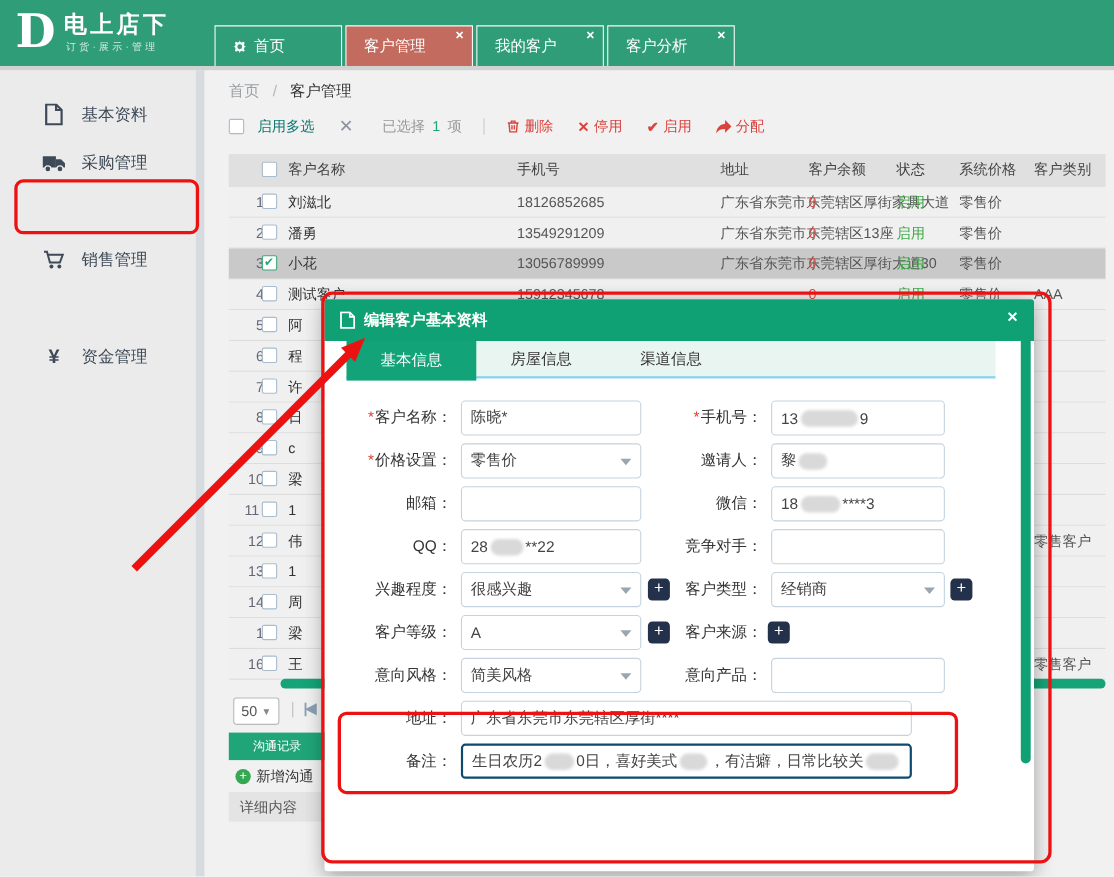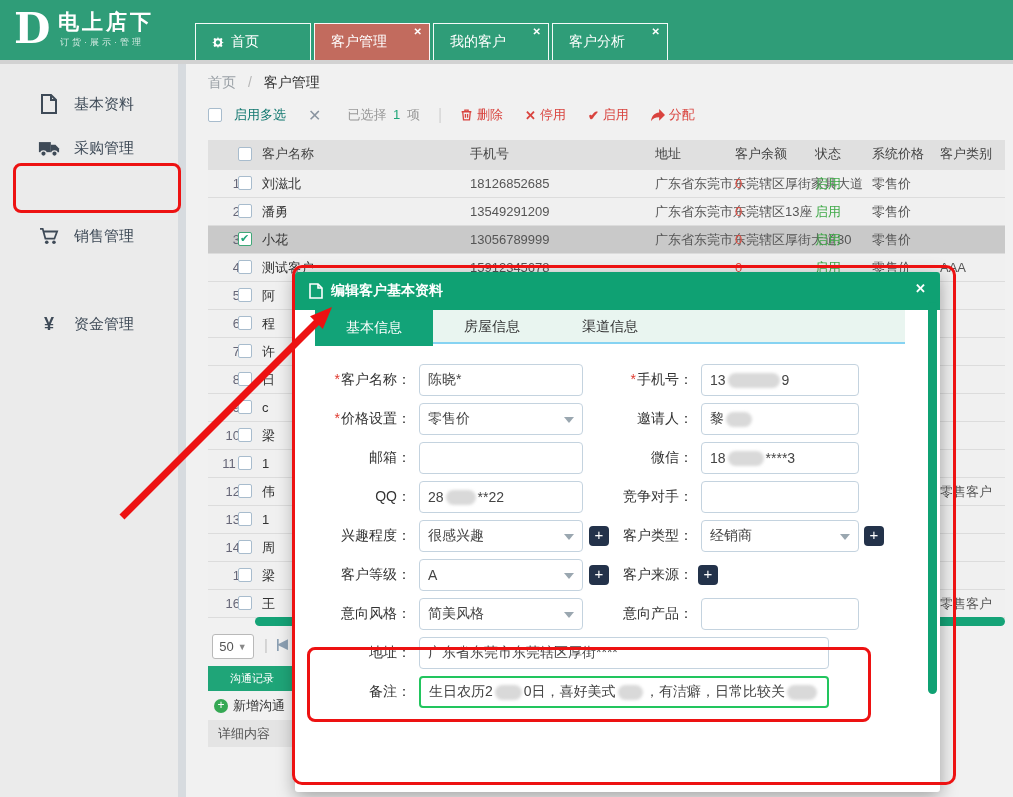--- a/index.html
+++ b/index.html
@@ -60,21 +60,21 @@
   .mtab { width:118px; height:34px; font-size:14px; color:#333; display:flex; align-items:center; justify-content:center; cursor:pointer; }
   .mtab.active { background:#12a378; color:#fff; margin-bottom:-2px; height:36px; }
   #mscroll { position:absolute; right:3px; top:30px; width:9px; height:392px; background:#0fa173; border-radius:5px; }
   #mform { position:absolute; left:0; top:92px; width:100%; }
   .frow { display:flex; align-items:center; margin:0 0 7px 20px; height:32px; }
   .flabel { font-size:14px; color:#333; text-align:right; white-space:nowrap; }
   .flabel .req { color:#e03a2f; margin-right:1px; }
   .fl1 { width:96px; } .fl2 { width:78px; }
   .fbox { height:32px; border:1px solid #c4d3df; border-radius:4px; background:#fff; margin-left:8px; position:relative; display:flex; align-items:center; padding:0 8px; font-size:14px; color:#444; overflow:hidden; white-space:nowrap; }
   .fb1 { width:164px; } .fb2 { width:158px; } .fbw { width:410px; }
-  .fbox.focused { border:2px solid #22c55e; }
+  .fbox.focused { border:2px solid #0c4a6e; }
   .caret { position:absolute; right:8px; top:13px; width:0; height:0; border-left:5px solid transparent; border-right:5px solid transparent; border-top:6px solid #9aa7b0; }
   .slot1 { width:32px; display:flex; justify-content:center; } .slot2 { width:30px; display:flex; justify-content:center; }
   .plusbtn { width:20px; height:20px; background:#23324a; border-radius:4px; color:#fff; font-size:15px; line-height:18px; text-align:center; cursor:pointer; }
   .blur { display:inline-block; height:15px; background:#d9d9d9; border-radius:8px; filter:blur(1.5px); margin:0 2px; vertical-align:middle; }
   #mfooter { position:absolute; left:0; bottom:0; width:100%; height:56px; background:#fafafa; border-top:1px solid #e6e6e6; border-radius:0 0 3px 3px; }
   .btn-ok { position:absolute; right:97px; top:11px; width:70px; height:34px; background:#0fa173; color:#fff; border:none; border-radius:18px; font-size:15px; cursor:pointer; font-family:inherit; }
   .btn-cancel { position:absolute; right:18px; top:11px; width:70px; height:34px; background:#fff; color:#666; border:1px solid #ddd; border-radius:18px; font-size:15px; cursor:pointer; font-family:inherit; }
 
   
   .anno { position:absolute; border:3px solid #ed1212; border-radius:8px; z-index:40; pointer-events:none; }

